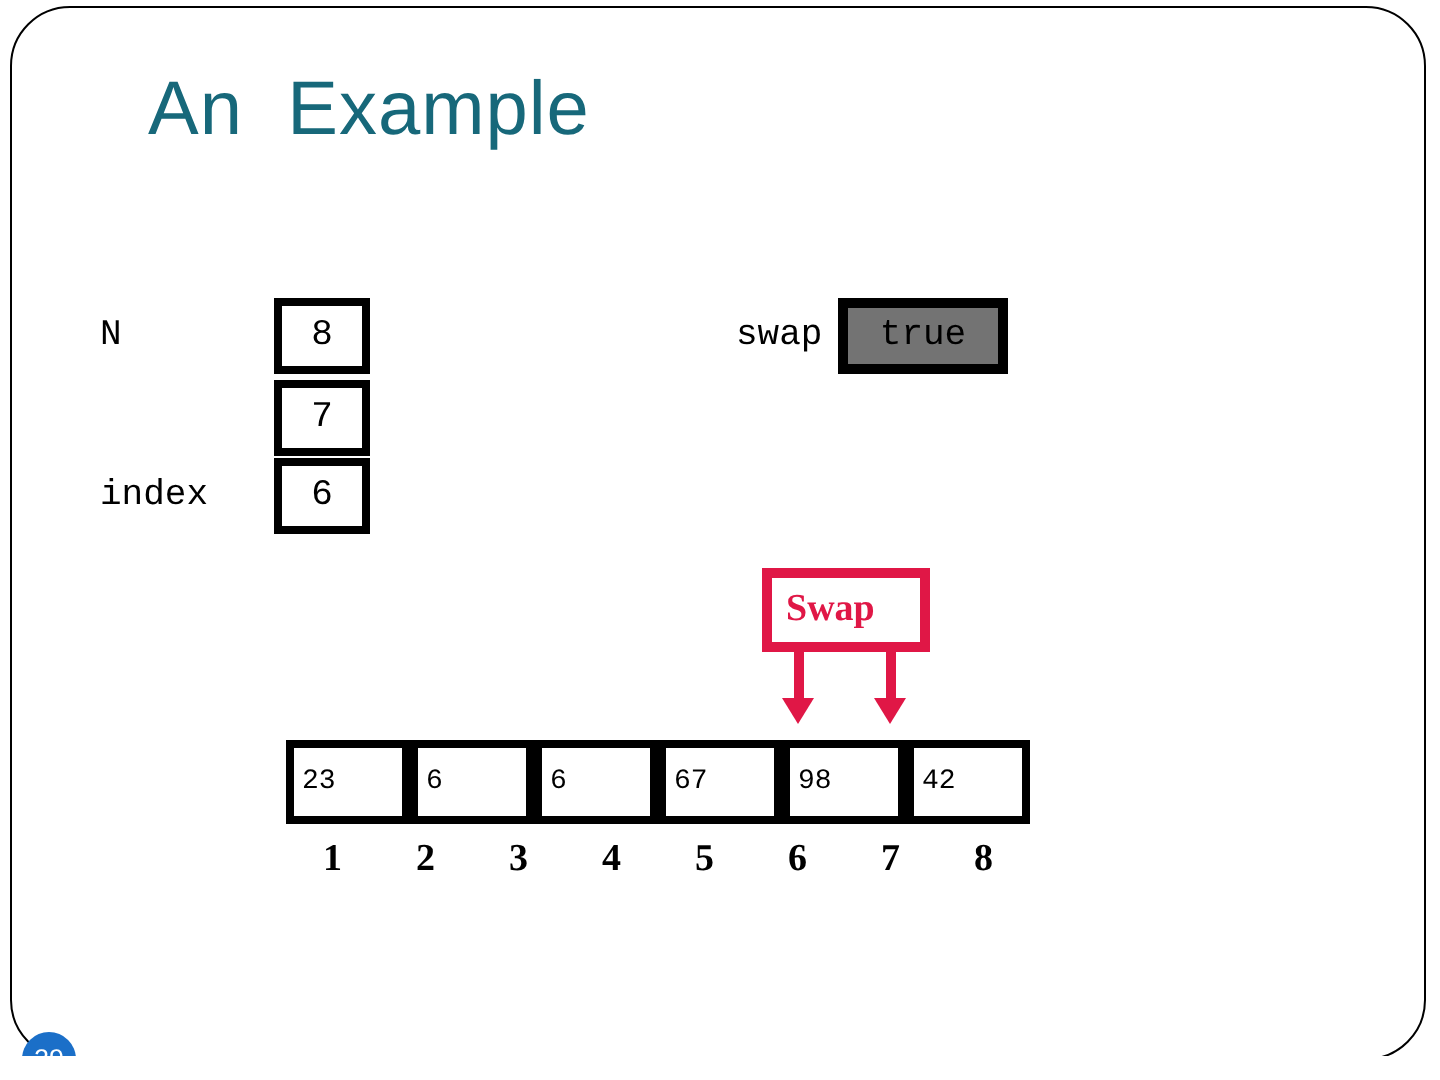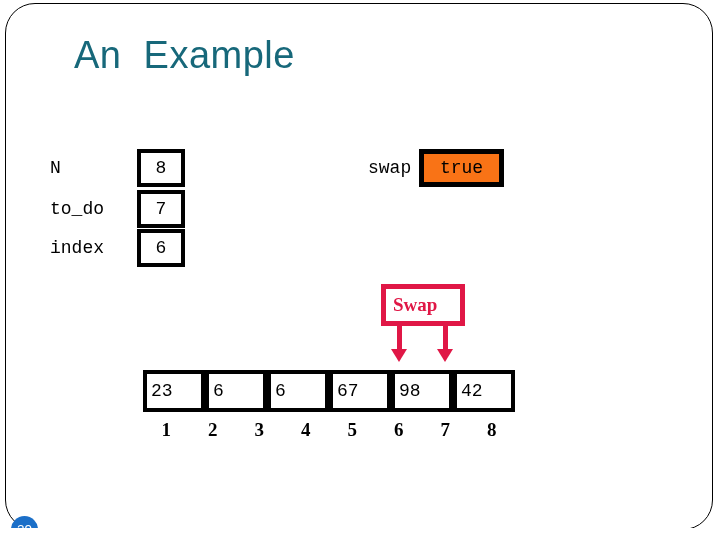--- a/index.html
+++ b/index.html
@@ -22,21 +22,21 @@
     font-family:"Liberation Mono","DejaVu Sans Mono",monospace;font-size:18px;color:#000;
   }
   .var-box{
     position:absolute;left:137px;width:48px;height:38px;box-sizing:border-box;
     border:4px solid #000;background:#fff;text-align:center;
   }
   .var-box span{display:block;line-height:30px;}
   .swap-label{left:368px;top:149px;}
   .true-box{
     position:absolute;left:419px;top:149px;width:85px;height:38px;box-sizing:border-box;
-    border:5px solid #000;background:#f97316;text-align:center;
+    border:5px solid #000;background:#737373;text-align:center;
   }
   .true-box span{display:block;line-height:28px;}
   .callout{
     position:absolute;left:381px;top:284px;width:84px;height:42px;box-sizing:border-box;
     border:5px solid #E01746;background:#fff;
   }
   .callout span{
     display:block;line-height:31px;padding-left:7px;
     font-family:"Liberation Serif","DejaVu Serif",serif;font-weight:bold;
     font-size:19px;color:#E01746;
@@ -46,21 +46,21 @@
     position:absolute;top:349px;width:0;height:0;
     border-left:8.5px solid transparent;border-right:8.5px solid transparent;
     border-top:13px solid #E01746;
   }
   .array{
     position:absolute;left:143px;top:370px;width:372px;height:42px;box-sizing:border-box;
     border:4px solid #000;background:#fff;display:flex;
   }
   .cell{
     flex:1;box-sizing:border-box;line-height:34px;padding-left:4px;
-    font-family:"Liberation Mono","DejaVu Sans Mono",monospace;font-size:18px;color:#000;
+    font-family:"Liberation Mono","DejaVu Sans Mono",monospace;font-size:14px;color:#000;
   }
   .cell + .cell{border-left:8px solid #000;}
   .indices{position:absolute;left:143px;top:419px;width:372px;display:flex;}
   .idx{
     flex:1;text-align:center;
     font-family:"Liberation Serif","DejaVu Serif",serif;font-weight:bold;
     font-size:19px;color:#000;
   }
   .page-badge{
     position:absolute;left:11px;top:516px;width:27px;height:27px;border-radius:50%;
@@ -74,21 +74,20 @@
 <div class="stage">
   <div class="slide-border"></div>
 
   <h1 class="title">An  Example</h1>
 
   <div class="var-label" style="top:149px">N</div>
   <div class="var-box" style="top:149px">
     <span class="mono">8</span>
   </div>
 
-  <div class="var-label" style="top:190px">to_do</div>
   <div class="var-box" style="top:190px">
     <span class="mono">7</span>
   </div>
 
   <div class="var-label" style="top:229px">index</div>
   <div class="var-box" style="top:229px">
     <span class="mono">6</span>
   </div>
 
   <div class="var-label swap-label">swap</div>

